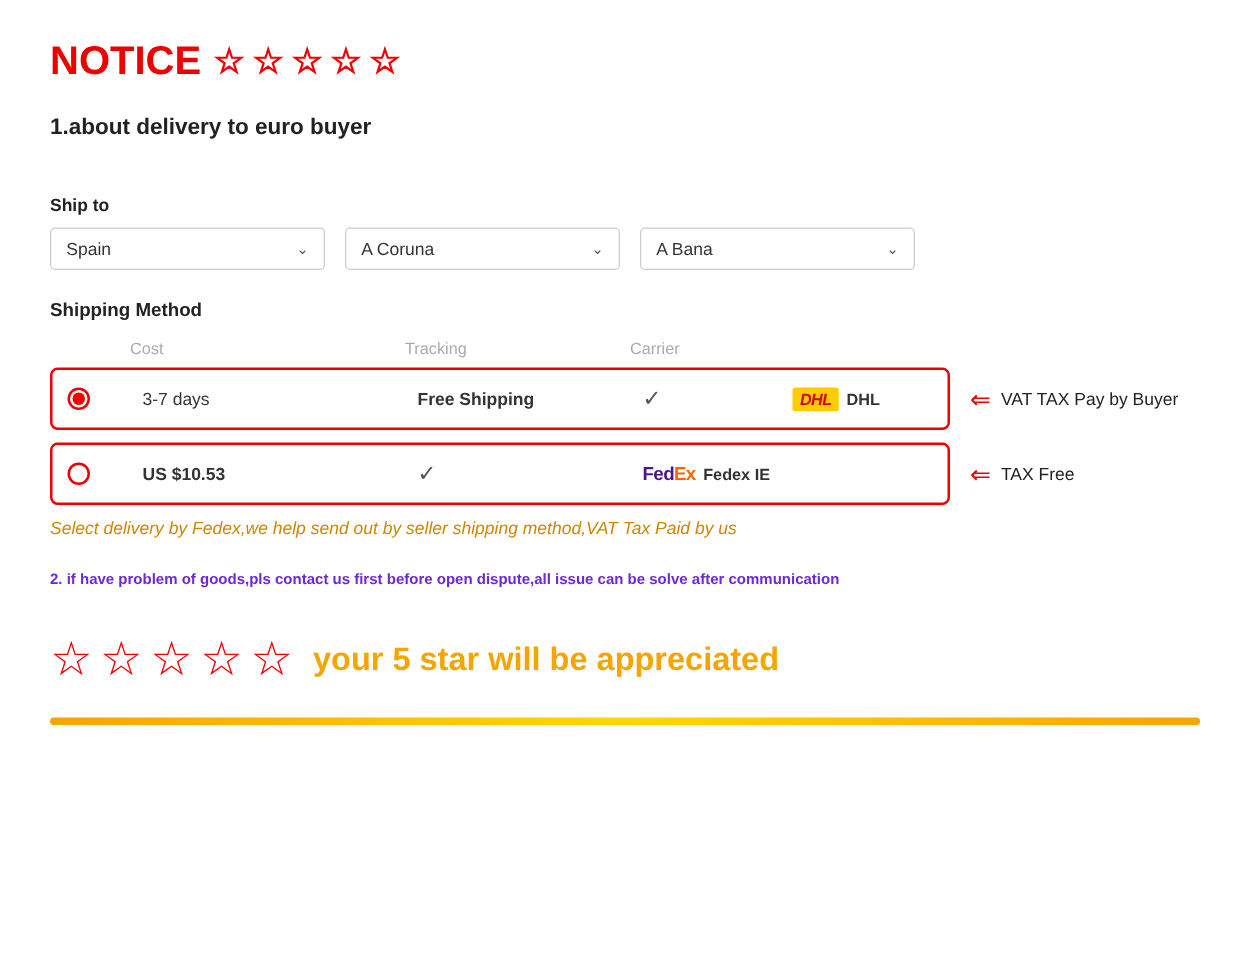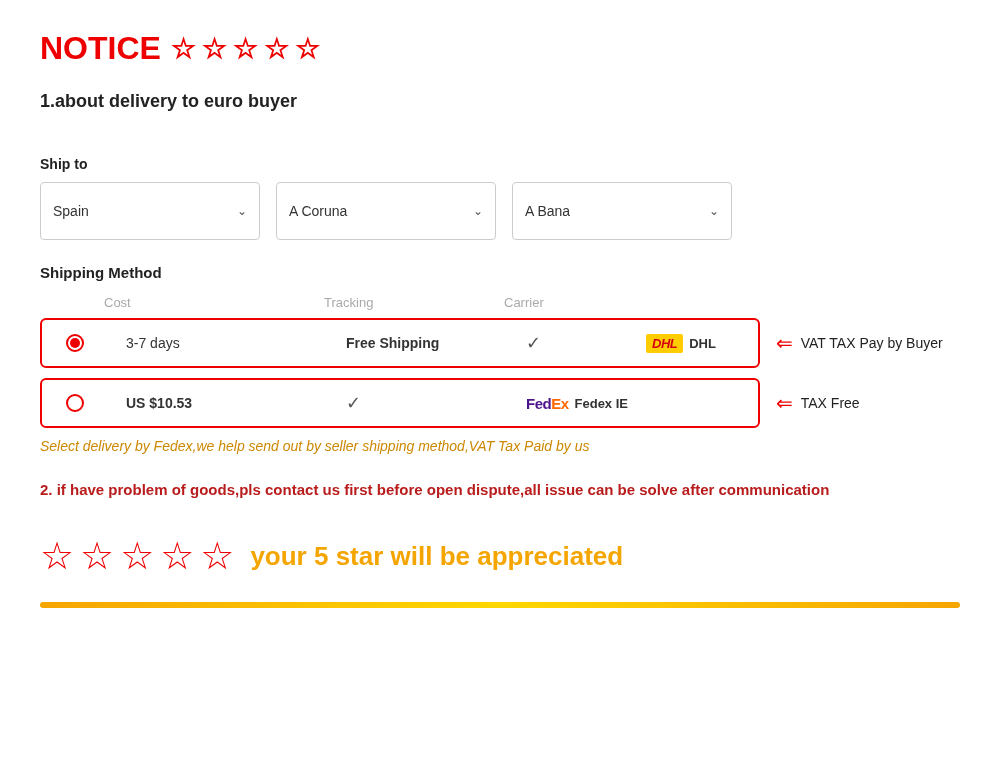--- a/index.html
+++ b/index.html
@@ -47,21 +47,21 @@
 
     .dropdowns-row {
       display: flex;
       gap: 16px;
       margin-bottom: 24px;
     }
 
     .dropdown-select {
       border: 1px solid #ccc;
       border-radius: 4px;
-      padding: 20px 12px;
+      padding: 8px 12px;
       font-size: 14px;
       color: #333;
       background: #fff;
       display: flex;
       align-items: center;
       justify-content: space-between;
       cursor: pointer;
       width: 220px;
     }
     .dropdown-select .chevron {
@@ -91,21 +91,21 @@
       position: relative;
       margin-bottom: 10px;
     }
 
     .shipping-option {
       border: 2px solid #e00;
       border-radius: 6px;
       display: grid;
       grid-template-columns: 60px 220px 180px 120px 200px;
       align-items: center;
-      padding: 12px 24px;
+      padding: 12px 12px;
       width: 720px;
     }
 
     .radio-btn {
       width: 18px;
       height: 18px;
       border-radius: 50%;
       border: 2px solid #e00;
       display: flex;
       align-items: center;
@@ -198,23 +198,23 @@
 
     .fedex-note {
       font-size: 14px;
       color: #CC8800;
       font-style: italic;
       margin-top: 8px;
       margin-bottom: 24px;
     }
 
     .problem-section {
-      font-size: 15px;
-      font-weight: bold;
-      color: #b91c1c;
+      font-size: 12px;
+      font-weight: bold;
+      color: #6d28d9;
       line-height: 1.6;
       margin-bottom: 32px;
     }
 
     .bottom-stars-row {
       display: flex;
       align-items: center;
       gap: 16px;
       margin-bottom: 24px;
     }

